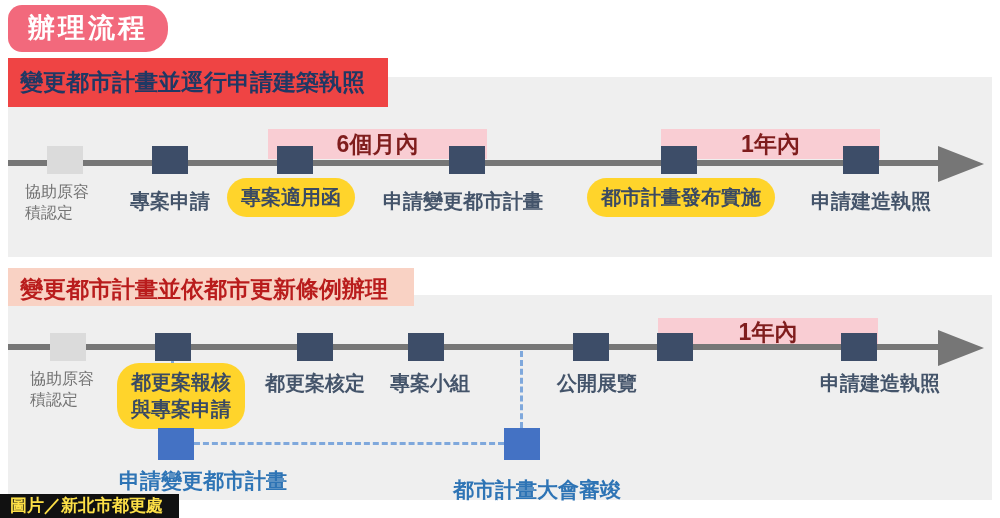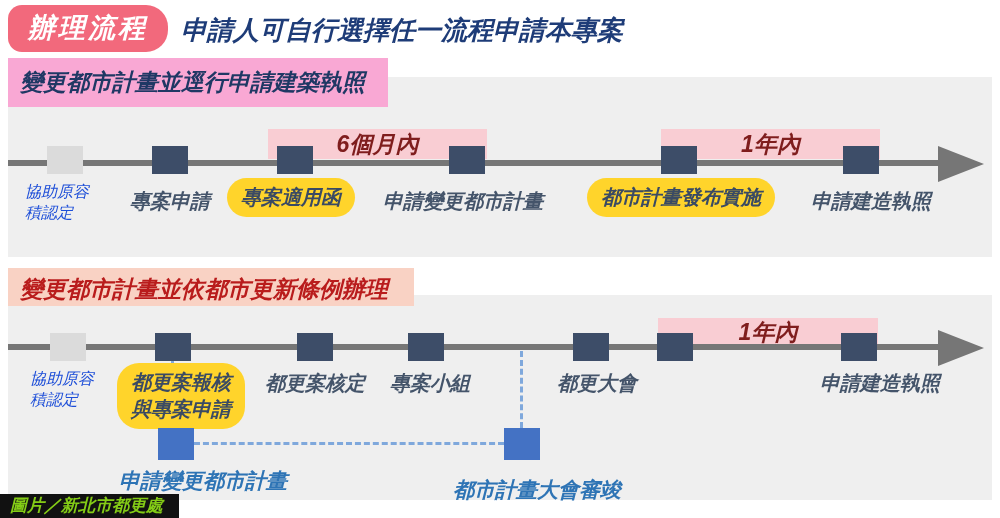--- a/index.html
+++ b/index.html
@@ -1,65 +1,64 @@
 <!DOCTYPE html>
 <html><head>
 <meta charset="utf-8">
 <style>
   html,body{margin:0;padding:0;background:#fff;}
   body{font-family:"Liberation Sans","DejaVu Sans",sans-serif;}
-  #canvas{position:relative;width:1000px;height:518px;background:#ffffff;overflow:hidden;font-style:italic;}
+  #canvas{position:relative;width:1000px;height:518px;background:#ffffff;overflow:hidden;}
   .abs{position:absolute;}
 
   
   .title-badge{left:8px;top:5px;width:160px;height:47px;background:#F2697C;
     border-radius:14px 22px 22px 14px;color:#fff;font-size:27px;font-weight:600;
     letter-spacing:3px;text-align:center;line-height:47px;}
   .page-title{left:181px;top:11px;font-size:26px;font-weight:700;color:#1E3C78;line-height:38px;}
 
   
   .section-bg{left:8px;width:984px;background:#EFEFEF;}
   #sec1-bg{top:77px;height:180px;}
   #sec2-bg{top:295px;height:205px;}
 
   
   .sec-heading{font-size:23px;font-weight:700;padding-left:12px;white-space:nowrap;}
-  #sec1-heading{left:8px;top:58px;width:368px;height:49px;background:#f9a8d4;color:#1F3864;line-height:49px;}
+  #sec1-heading{left:8px;top:58px;width:368px;height:49px;background:#ef4444;color:#1F3864;line-height:49px;}
   #sec2-heading{left:8px;top:268px;width:394px;height:38px;background:#F9D2C4;color:#b91c1c;line-height:43px;}
 
   
   .tl-line{height:6px;background:#767676;}
   .tl-arrow{width:0;height:0;border-top:18px solid transparent;border-bottom:18px solid transparent;
     border-left:46px solid #767676;}
   .band{height:30px;background:#F9CDD3;color:#7f1d1d;font-size:23px;font-weight:700;
     text-align:center;line-height:30px;}
   .node{width:36px;height:28px;background:#3D4D68;}
   .prenode{width:36px;height:28px;background:#DBDBDB;}
-  .pre-label{color:#1d4ed8;font-size:16px;line-height:21px;white-space:pre-line;}
+  .pre-label{color:#737373;font-size:16px;line-height:21px;white-space:pre-line;}
   .step-label{color:#44546A;font-size:20px;font-weight:600;text-align:center;white-space:nowrap;}
   .pill{background:#FFD42B;border-radius:22px;color:#3A4A63;font-size:20px;font-weight:600;
     padding:6px 14px;white-space:pre-line;text-align:center;line-height:27px;}
 
   
   .dash-v{width:0;border-left:3px dashed #7FA8DC;}
   .dash-h{height:0;border-top:3px dashed #7FA8DC;}
   .sub-box{width:36px;height:32px;background:#4472C4;}
   .sub-label{color:#2E74B5;font-size:21px;font-weight:600;text-align:center;white-space:nowrap;}
 
   
-  .credit{left:0;top:494px;height:24px;background:#111;color:#84cc16;font-size:17px;
+  .credit{left:0;top:494px;height:24px;background:#111;color:#fde047;font-size:17px;
     font-weight:700;line-height:24px;padding:0 16px 0 10px;}
 </style>
 </head>
 <body>
 
 <div id="canvas">
 
   <div class="abs title-badge">辦理流程</div>
-  <div class="abs page-title">申請人可自行選擇任一流程申請本專案</div>
 
   <div id="sec1-bg" class="abs section-bg"></div>
   <div id="sec1-heading" class="abs sec-heading">變更都市計畫並逕行申請建築執照</div>
 
   <div class="abs band" style="left:268px;top:129px;width:219px;">6個月內</div>
   <div class="abs band" style="left:661px;top:129px;width:219px;">1年內</div>
 
   <div class="abs tl-line" style="left:8px;top:160px;width:932px;"></div>
   <div class="abs tl-arrow" style="left:938px;top:146px;"></div>
 
@@ -97,21 +96,21 @@
   <div class="abs node" style="left:573px;top:333px;"></div>
   <div class="abs node" style="left:657px;top:333px;"></div>
   <div class="abs node" style="left:841px;top:333px;"></div>
 
   <div class="abs pre-label" style="left:30px;top:368px;width:90px;">協助原容
 積認定</div>
   <div class="abs pill" style="left:117px;top:363px;">都更案報核
 與專案申請</div>
   <div class="abs step-label" style="left:235px;top:370px;width:160px;">都更案核定</div>
   <div class="abs step-label" style="left:350px;top:370px;width:160px;">專案小組</div>
-  <div class="abs step-label" style="left:517px;top:370px;width:160px;">都更大會</div>
+  <div class="abs step-label" style="left:517px;top:370px;width:160px;">公開展覽</div>
   <div class="abs step-label" style="left:800px;top:370px;width:160px;">申請建造執照</div>
 
   <div class="abs sub-box" style="left:158px;top:428px;"></div>
   <div class="abs sub-box" style="left:504px;top:428px;"></div>
   <div class="abs sub-label" style="left:103px;top:467px;width:200px;">申請變更都市計畫</div>
   <div class="abs sub-label" style="left:437px;top:476px;width:200px;">都市計畫大會審竣</div>
 
   <div class="abs credit">圖片／新北市都更處</div>
 
 </div>

